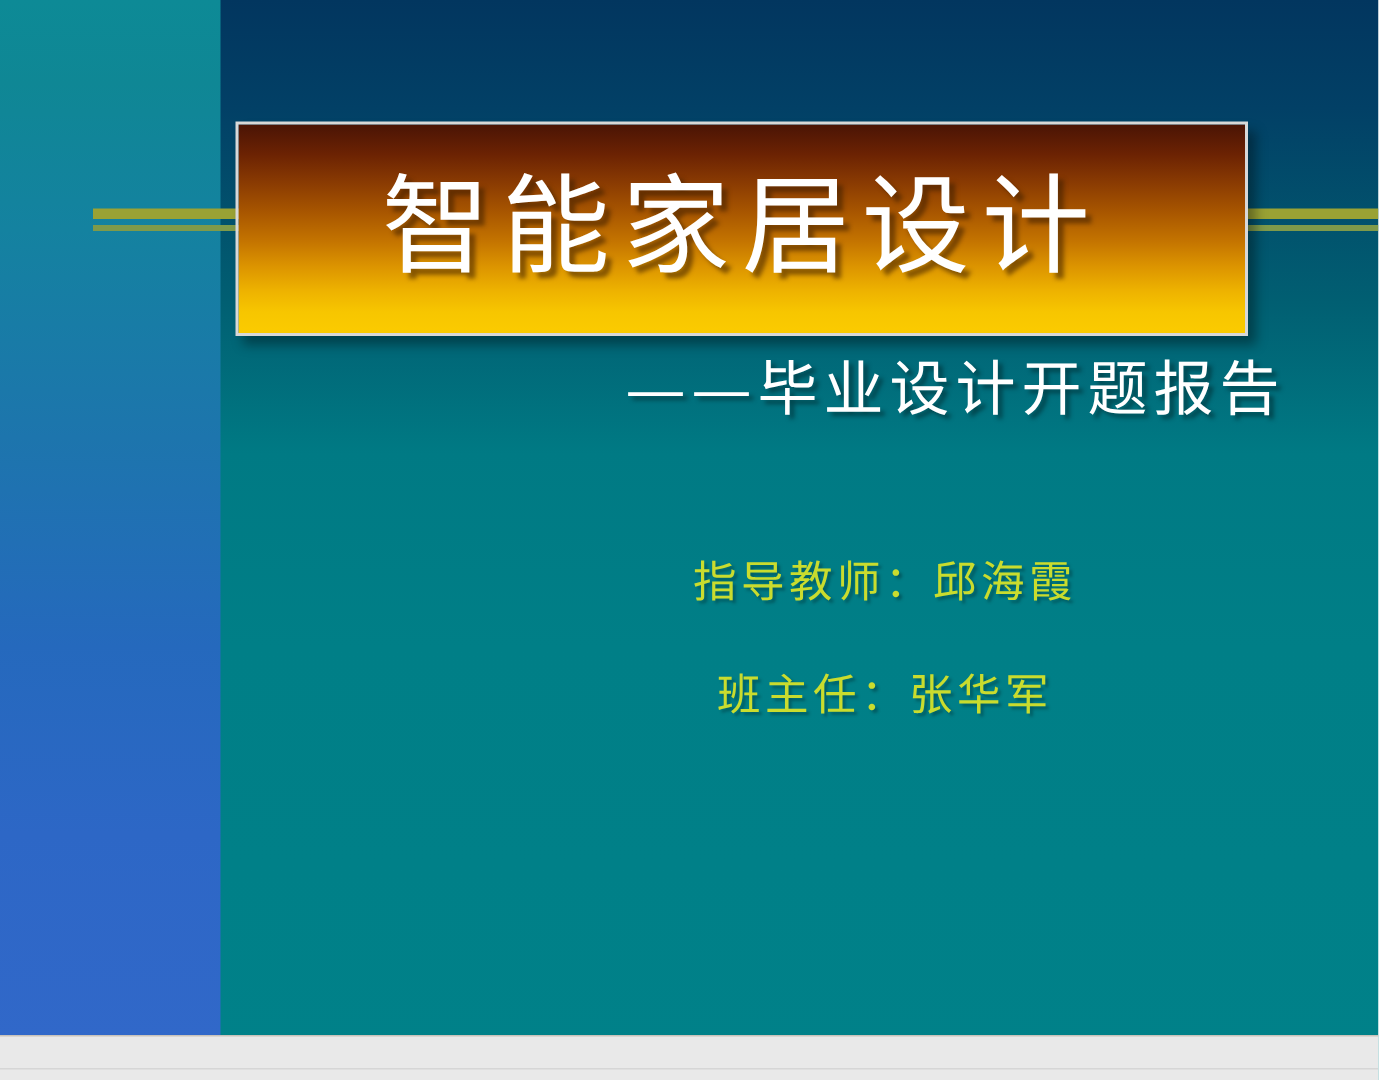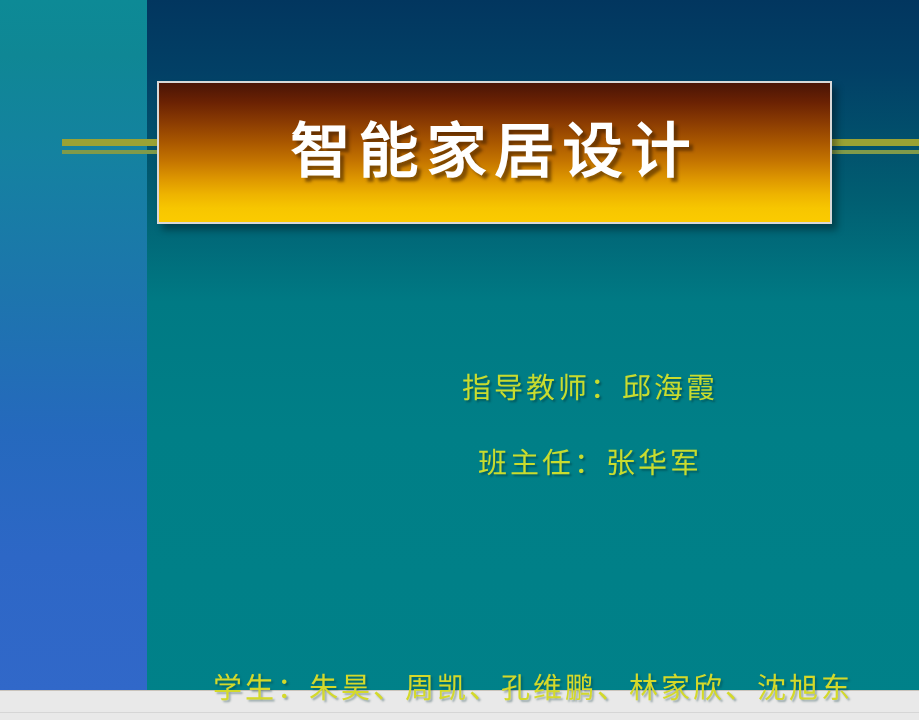--- a/index.html
+++ b/index.html
@@ -97,22 +97,22 @@
                 #f7c600 90%,
                 #fbcb00 100%);
     box-shadow: 5px 6px 7px rgba(0,0,0,0.35);
     display: flex;
     align-items: center;
     justify-content: center;
   }
 
   .title-text {
     color: #ffffff;
-    font-size: 60px;
-    font-weight: 700;
+    font-size: 72px;
+    font-weight: 400;
     letter-spacing: 8px;
     line-height: 1;
     text-shadow: 4px 4px 3px rgba(60,30,0,0.55);
     white-space: nowrap;
     user-select: none;
     margin-top: -4px;
   }
 
   
   .subtitle {
@@ -195,23 +195,23 @@
   <div class="rule rule-thick-left"></div>
   <div class="rule rule-thin-left"></div>
 
   <div class="rule rule-thick-right"></div>
   <div class="rule rule-thin-right"></div>
 
   <div class="title-box">
     <div class="title-text">智能家居设计</div>
   </div>
 
+  <div class="subtitle">——毕业设计开题报告</div>
 
   <div class="info-block">
     <div class="info-line">指导教师：邱海霞</div>
     <div class="info-line">班主任：张华军</div>
   </div>
 
   <div class="footer-band"></div>
 
-  <div class="students-line">学生：朱昊、周凯、孔维鹏、林家欣、沈旭东</div>
 
 </div>
 
 </body></html>

